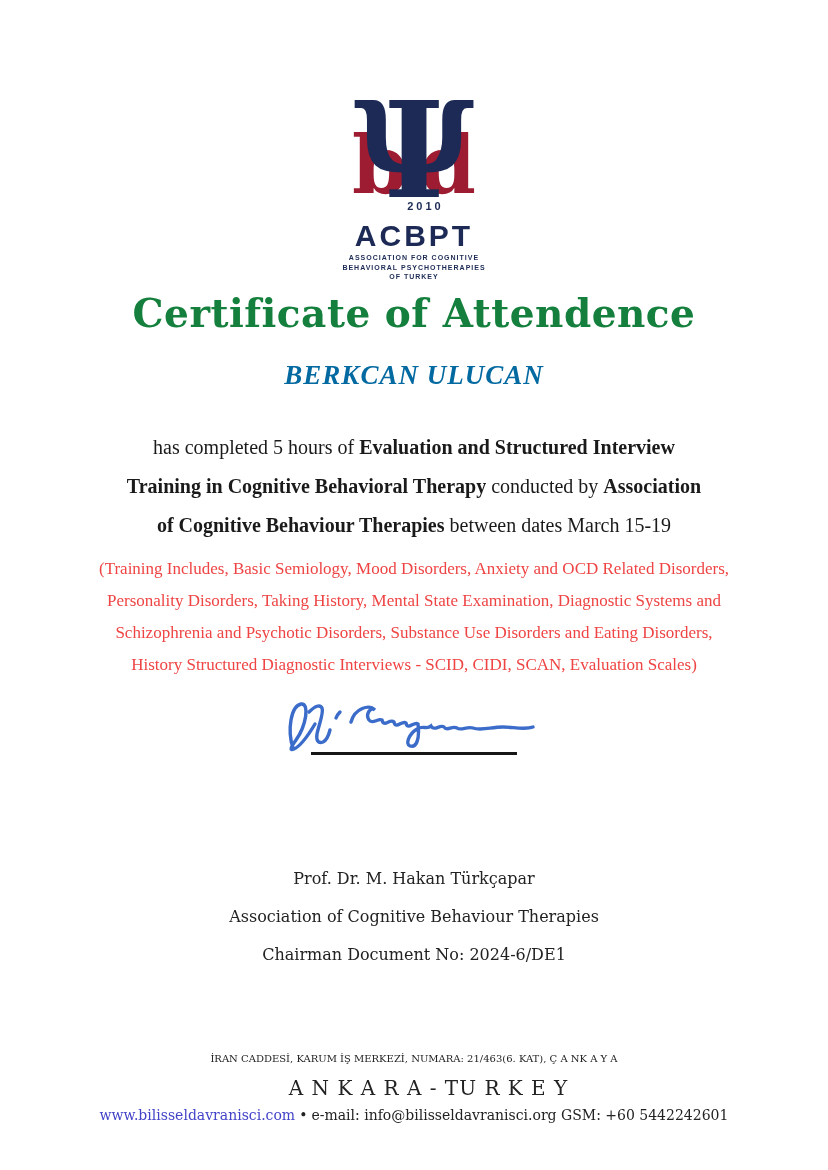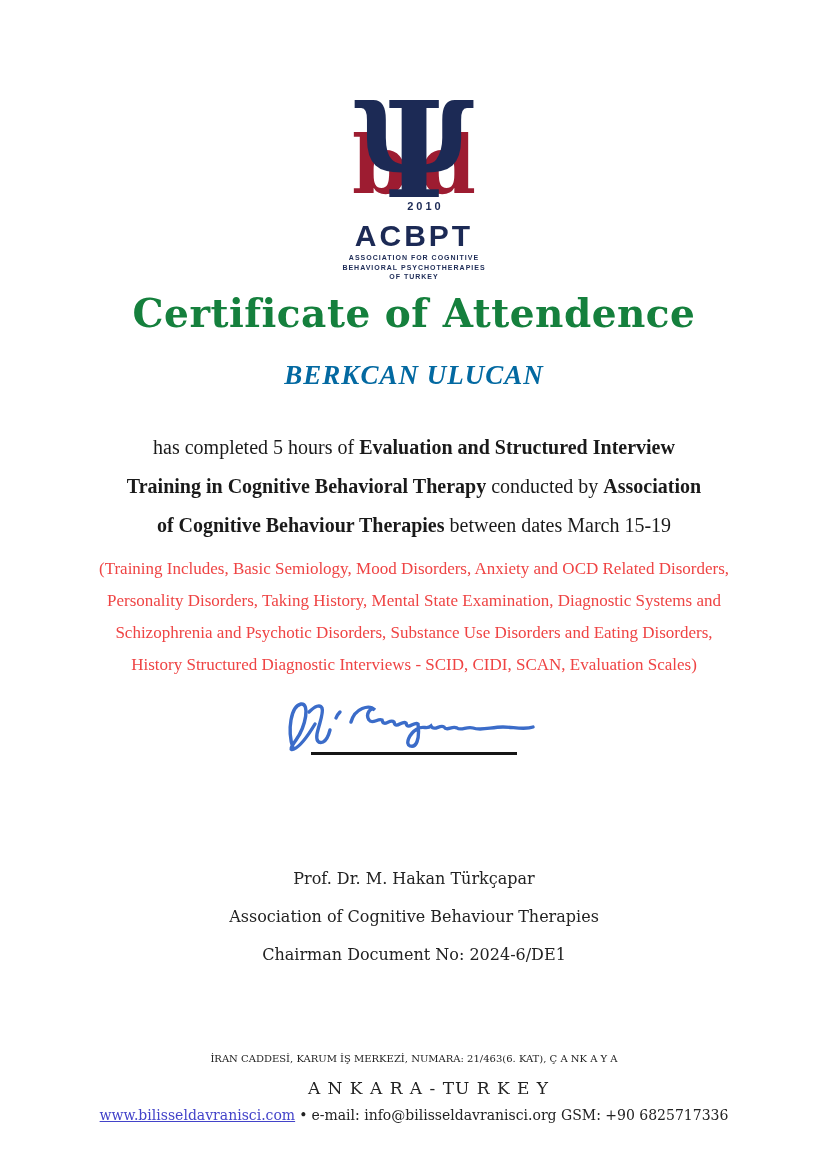--- a/index.html
+++ b/index.html
@@ -69,23 +69,23 @@
     text-align: center; font-family: "DejaVu Serif", serif;
     font-size: 16px; line-height: 38px; color: #222222;
   }
 
   
   .footer {
     position: absolute; top: 1044px; left: 0; width: 100%;
     text-align: center; font-family: "DejaVu Serif", serif; color: #222222;
   }
   .footer-line1 { font-size: 10px; line-height: 30px; }
-  .footer-line2 { font-size: 17px; line-height: 28px; letter-spacing: 1px; margin-left: 29px; }
+  .footer-line2 { font-size: 20px; line-height: 28px; letter-spacing: 1px; margin-left: 29px; }
   .footer-line3 { font-size: 14px; line-height: 27px; }
-  .footer-link { color: #4343c9; text-decoration: underline; cursor: pointer; }
+  .footer-link { color: #4343c9; cursor: pointer; }
   .footer-bullet { margin: 0 4px; color: #222222; }
 </style>
 </head>
 <body>
 
 <div class="page">
 
   <div class="logo">
     <div class="logo-mark">
       <span class="glyph-b">b</span>
@@ -136,17 +136,17 @@
   <div class="prof-block">
     <div>Prof. Dr. M. Hakan Türkçapar</div>
     <div>Association of Cognitive Behaviour Therapies</div>
     <div>Chairman Document No: 2024-6/DE1</div>
   </div>
 
   <div class="footer">
     <div class="footer-line1">İRAN CADDESİ, KARUM İŞ MERKEZİ, NUMARA: 21/463(6. KAT), Ç A NK A Y A</div>
     <div class="footer-line2">A N K A R A - TU R K E Y</div>
     <div class="footer-line3">
-      <span class="footer-link">www.bilisseldavranisci.com</span><span class="footer-bullet">•</span><span>e-mail: info@bilisseldavranisci.org GSM: +90 6825717336</span>
+      <span class="footer-link">www.bilisseldavranisci.com</span><span class="footer-bullet">•</span><span>e-mail: info@bilisseldavranisci.org GSM: +60 5442242601</span>
     </div>
   </div>
 
 </div>
 
 </body></html>

